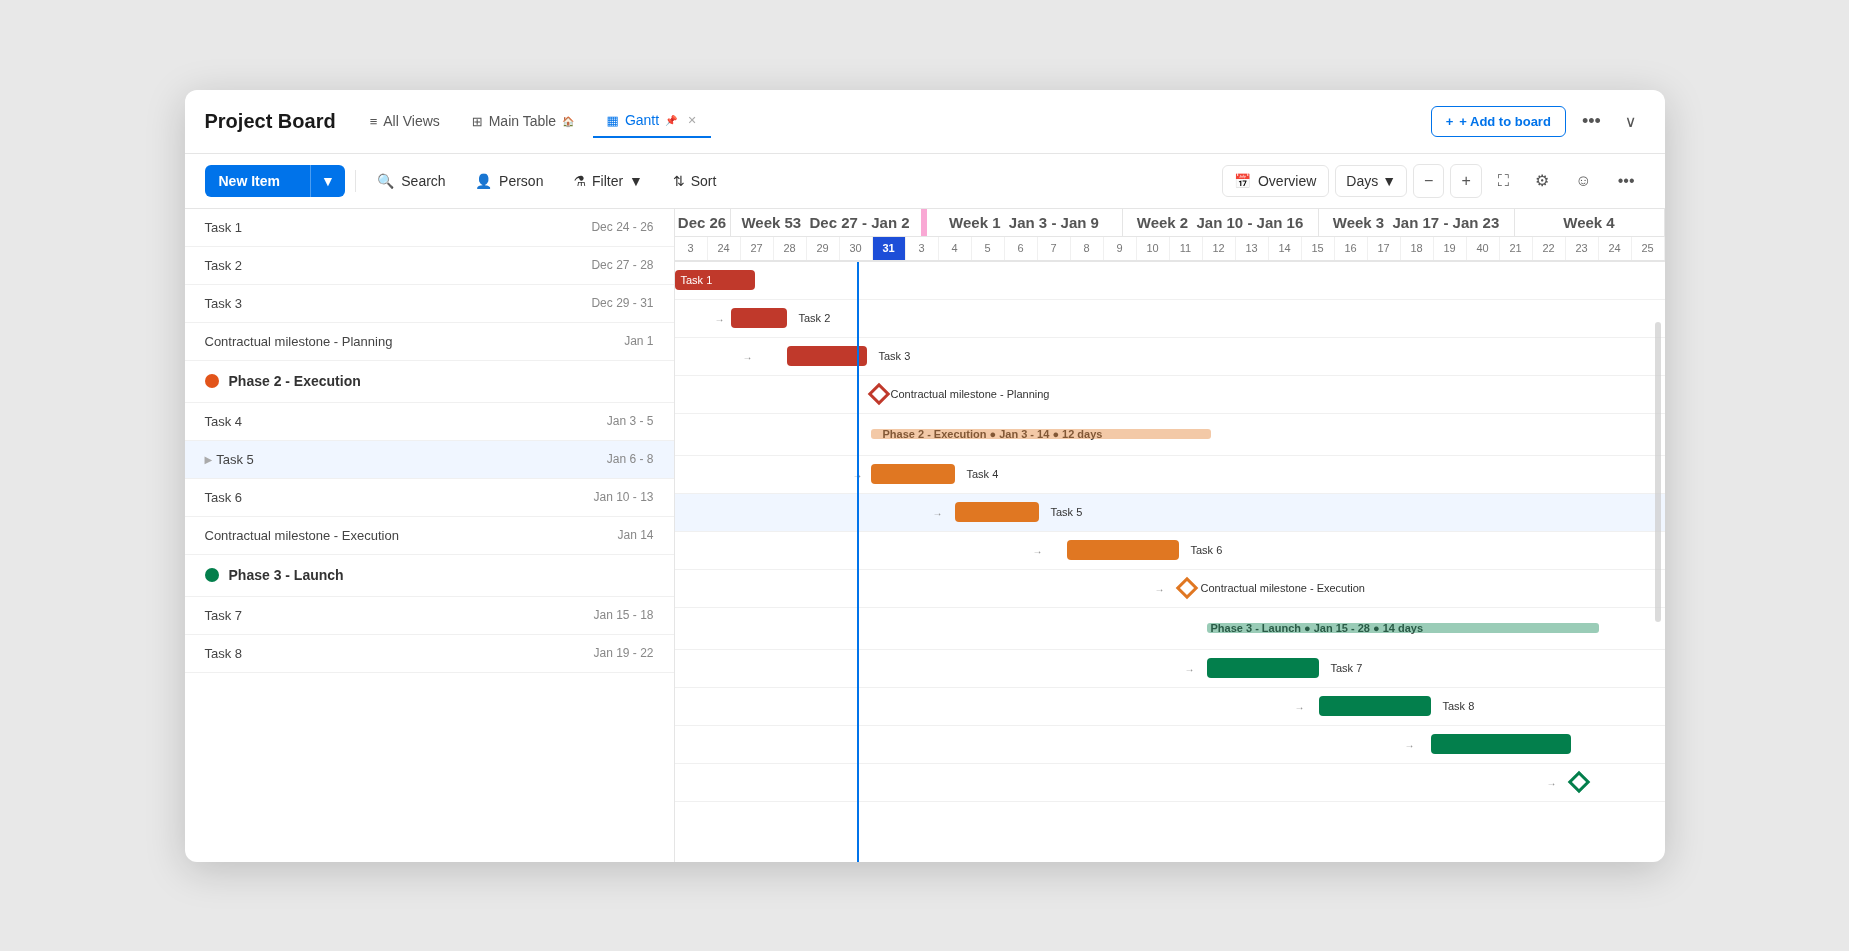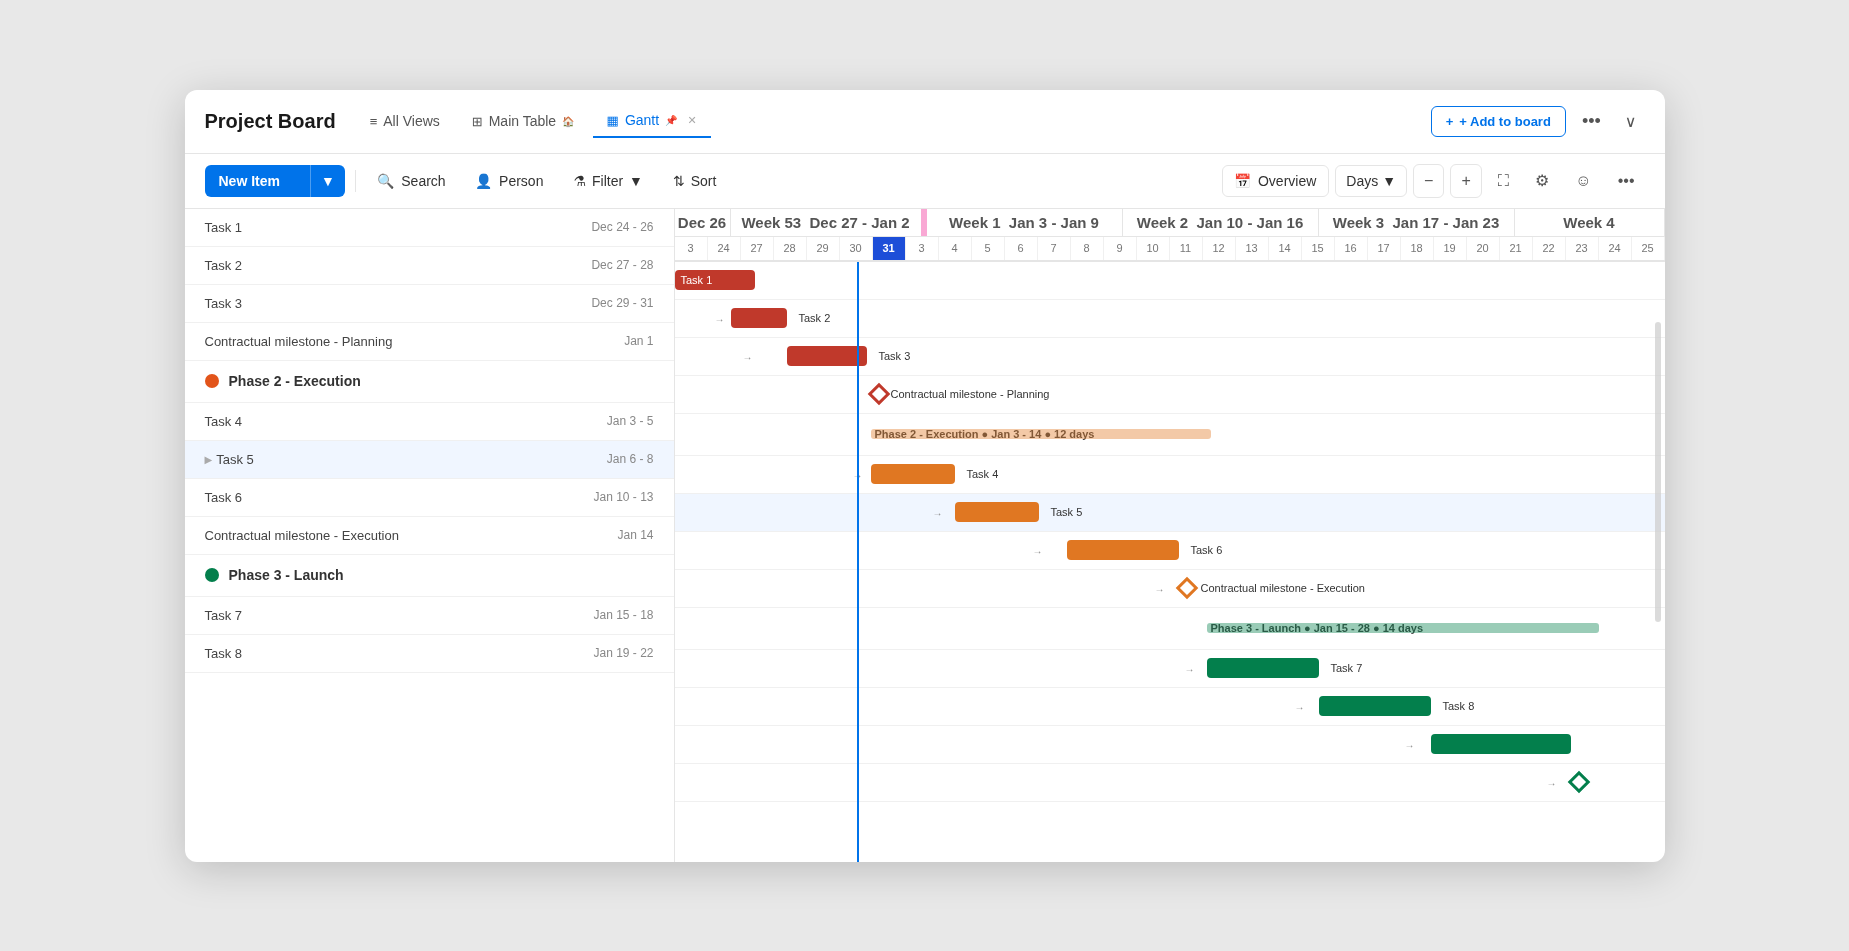--- a/index.html
+++ b/index.html
@@ -228,21 +228,21 @@
           <div class="day-cell" style="width:28px;">10</div>
           <div class="day-cell" style="width:28px;">11</div>
           <div class="day-cell" style="width:28px;">12</div>
           <div class="day-cell" style="width:28px;">13</div>
           <div class="day-cell" style="width:28px;">14</div>
           <div class="day-cell" style="width:28px;">15</div>
           <div class="day-cell" style="width:28px;">16</div>
           <div class="day-cell" style="width:28px;">17</div>
           <div class="day-cell" style="width:28px;">18</div>
           <div class="day-cell" style="width:28px;">19</div>
-          <div class="day-cell" style="width:28px;">20</div>
+          <div class="day-cell" style="width:28px;">40</div>
           <div class="day-cell" style="width:28px;">21</div>
           <div class="day-cell" style="width:28px;">22</div>
           <div class="day-cell" style="width:28px;">23</div>
           <div class="day-cell" style="width:28px;">24</div>
           <div class="day-cell" style="width:28px;">25</div>
         </div>
       </div>
 
       <div class="gantt-body" style="position:relative; height:600px; overflow:hidden;">
 
@@ -269,21 +269,21 @@
 
         <div class="gantt-row" style="position:relative; background:#fff;">
 
           <div style="position:absolute; left:196px; top:50%; transform:translateY(-50%) rotate(45deg); width:16px; height:16px; border:3px solid #c0392b; background:#fff; z-index:6;"></div>
           <span style="position:absolute; left:216px; top:50%; transform:translateY(-50%); font-size:11px; color:#333; white-space:nowrap;">Contractual milestone - Planning</span>
         </div>
 
         <div class="gantt-row phase-header-row" style="position:relative; background:#fff;">
 
           <div class="phase-bar orange" style="left:196px; width:340px;"></div>
-          <span style="position:absolute; left:200px; top:50%; transform:translateY(-50%); font-size:11px; font-weight:600; color:#444; white-space:nowrap;">Phase 2 - Execution ● Jan 3 - 14 ● 12 days</span>
+          <span style="position:absolute; left:208px; top:50%; transform:translateY(-50%); font-size:11px; font-weight:600; color:#444; white-space:nowrap;">Phase 2 - Execution ● Jan 3 - 14 ● 12 days</span>
         </div>
 
         <div class="gantt-row" style="position:relative; background:#fff;">
 
           <div style="position:absolute; left:178px; top:50%; transform:translateY(-50%); font-size:10px; color:#888;">→</div>
           <div class="bar orange" style="left:196px; width:84px;"></div>
           <span class="bar-label" style="position:absolute; left:286px; top:50%; transform:translateY(-50%); font-size:11px; color:#333;">Task 4</span>
         </div>
 
         <div class="gantt-row selected-row" style="position:relative; background:#f0f6ff;">

